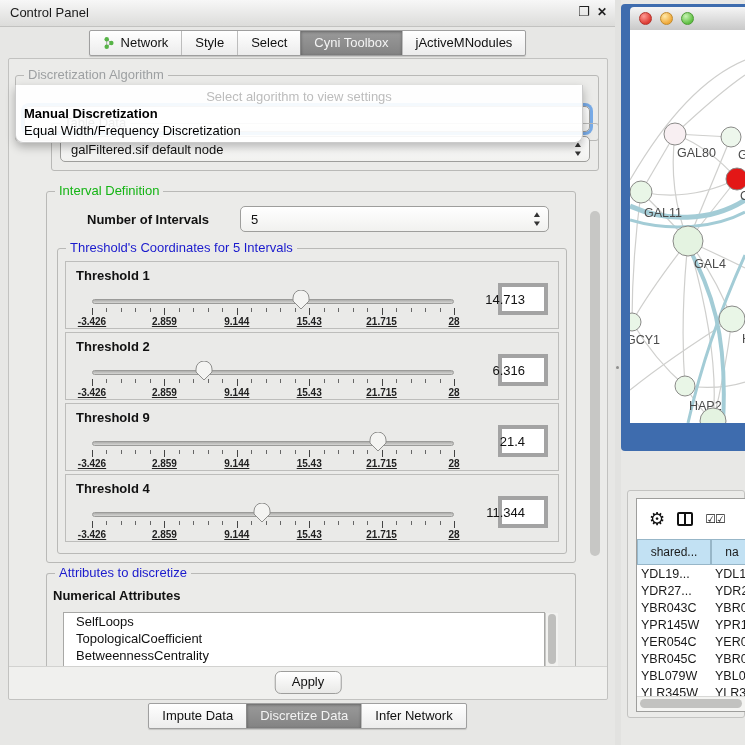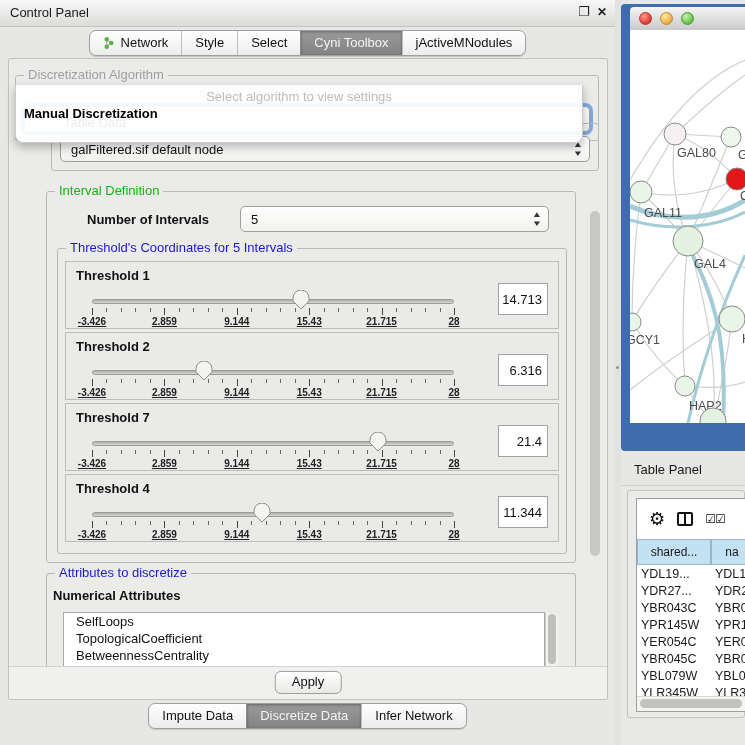--- a/index.html
+++ b/index.html
@@ -11,21 +11,21 @@
   .cp{position:absolute;left:0;top:0;width:615px;height:745px;background:#e7e7e5;border-right:1px solid #c9c9c9;}
   .cp-titlebar{position:absolute;left:0;top:0;right:0;height:26px;
     background:linear-gradient(#f7f7f7,#dcdcda);border-bottom:1px solid #c2c2c0;}
   .cp-title{position:absolute;left:10px;top:5px;font-size:13px;color:#1a1a1a;}
   .cp-winbtns{position:absolute;right:8px;top:4px;display:flex;gap:7px;align-items:center;}
   .wb{font-size:12px;color:#222;line-height:16px;cursor:default;}
   .wb.float{font-size:13px;}
   .wb.close{font-weight:bold;}
 
   
-  .seg{display:inline-flex;border:1px solid #9f9f9f;border-radius:7px;overflow:hidden;
+  .seg{display:inline-flex;border:1px solid #9f9f9f;border-radius:2px;overflow:hidden;
     background:linear-gradient(#ffffff,#ececec);box-shadow:0 1px 1px rgba(0,0,0,.15);}
   .seg .tab{padding:4px 13px 5px;font-size:13px;color:#111;border-left:1px solid #bdbdbd;
     display:flex;align-items:center;gap:5px;white-space:nowrap;}
   .seg .tab:first-child{border-left:none;}
   .seg .tab.sel{background:linear-gradient(#9a9a9a,#838383);color:#f4f4f4;border-left-color:#8a8a8a;
     box-shadow:inset 0 1px 3px rgba(0,0,0,.35);}
   .top-tabs{position:absolute;top:30px;left:0;width:615px;text-align:center;}
   .bottom-tabs{position:absolute;top:703px;left:0;width:615px;text-align:center;}
   .net-ico{display:inline-block;width:13px;height:14px;}
 
@@ -58,22 +58,22 @@
     box-sizing:border-box;margin:0 0 3px 0;}
   .thr-label{position:absolute;left:10px;top:6px;font-size:13px;font-weight:bold;color:#111;}
   .slider-zone{position:absolute;left:26px;top:0;width:362px;height:68px;}
   .track{position:absolute;left:0;right:0;top:37px;height:5px;border-radius:3px;
     background:linear-gradient(#adadab,#d6d6d4);border:1px solid #9b9b99;box-sizing:border-box;}
   .thumb{position:absolute;top:28px;width:18px;height:20px;margin-left:-9px;z-index:2;}
   .tick{position:absolute;top:46px;width:1px;height:4px;background:#666;}
   .tick.major{height:7px;background:#444;}
   .tick-lab{position:absolute;top:54px;transform:translateX(-50%);font-size:10px;font-weight:bold;color:#222;white-space:nowrap;text-decoration:underline;}
   .thr-value{position:absolute;right:10px;top:21px;width:50px;height:32px;background:#fff;
-    border:1px solid #a3a3a3;box-sizing:border-box;font-size:13px;color:#111;
-    display:flex;align-items:center;justify-content:flex-end;padding-right:5px;}
+    border:4px solid #a3a3a3;box-sizing:border-box;font-size:13px;color:#111;
+    display:flex;align-items:center;justify-content:flex-end;padding-right:19px;}
 
   
   .attr-list{position:absolute;left:16px;top:38px;width:482px;height:56px;background:#fff;
     border:1px solid #a8a8a6;box-sizing:border-box;overflow:hidden;}
   .attr-item{font-size:13px;color:#111;padding:1px 0 1px 12px;white-space:nowrap;}
   .attr-vsb{position:absolute;right:17px;top:39px;width:12px;height:54px;background:#f2f2f0;border-left:1px solid #c8c8c6;}
   .attr-vsb .th{position:absolute;left:2px;right:2px;top:1px;height:50px;background:#bfbfbd;border-radius:4px;}
 
   .pane-vsb-thumb{position:absolute;right:7px;top:152px;width:10px;height:345px;background:#c7c7c5;border-radius:5px;}
 
@@ -164,20 +164,21 @@
   <div class="pane">
 
     <div class="group" style="left:6px;top:16px;width:584px;height:66px;">
       <span class="group-title" style="color:#9da0a2;">Discretization Algorithm</span>
       <div class="combo focus" style="left:8px;right:8px;top:30px;"></div>
     </div>
 
     <div class="popup">
       <div class="hint">Select algorithm to view settings</div>
       <div class="opt b">Manual Discretization</div>
+      <div class="opt n">Equal Width/Frequency Discretization</div>
     </div>
 
     <div class="group" style="left:42px;top:64px;width:548px;height:48px;">
       <span class="group-title" style="color:#1a1a1a;">Table Data</span>
       <div class="combo" style="left:8px;right:8px;top:12px;">
         <span>galFiltered.sif default node</span>
         <span class="spn">
               <i>▲</i>
               <i>▼</i>
             </span>
@@ -277,21 +278,21 @@
                   <span class="tick-lab" style="left:60.00%">15.43</span>
                   <span class="tick-lab" style="left:80.00%">21.715</span>
                   <span class="tick-lab" style="left:100.00%">28</span>
                   <svg class="thumb" style="left:31.00%" viewBox="0 0 18 20">
                     <path d="M1,8 A8,8 0 0 1 17,8 L17,11 L9,19 L1,11 Z" fill="#f4f4f2" stroke="#8e8e8c" stroke-width="1"></path>
                   </svg>
                 </div>
                 <div class="thr-value">6.316</div>
               </div>
               <div class="thr-panel">
-                <span class="thr-label">Threshold 7</span>
+                <span class="thr-label">Threshold 9</span>
                 <div class="slider-zone">
                   <div class="track"></div>
                   <span class="tick major" style="left:0.00%"></span>
                   <span class="tick" style="left:4.00%"></span>
                   <span class="tick" style="left:8.00%"></span>
                   <span class="tick" style="left:12.00%"></span>
                   <span class="tick" style="left:16.00%"></span>
                   <span class="tick major" style="left:20.00%"></span>
                   <span class="tick" style="left:24.00%"></span>
                   <span class="tick" style="left:28.00%"></span>
@@ -457,23 +458,20 @@
           <text x="-4" y="314" font-size="12.5" fill="#4b4b4b">GCY1</text>
           <circle cx="102" cy="289" r="13" fill="#e9f6e7" stroke="#8a8a88" stroke-width="1"></circle>
           <text x="112" y="313" font-size="12.5" fill="#4b4b4b">H</text>
           <circle cx="55" cy="356" r="10" fill="#e9f6e7" stroke="#8a8a88" stroke-width="1"></circle>
           <text x="59" y="380" font-size="12.5" fill="#4b4b4b">HAP2</text>
           <circle cx="83" cy="391" r="13" fill="#e4f3e1" stroke="#8a8a88" stroke-width="1"></circle>
         </svg>
   </div>
 </div>
 
-<div class="tp-bar">
-  <span class="t">Table Panel</span>
-</div>
 <div class="tp">
   <div class="tp-inner">
     <div class="tp-toolbar">
       <span class="gear">⚙</span>
       <span class="spliticon"></span>
       <span class="cbx">☑☑</span>
     </div>
     <div class="tp-header">
       <div class="tp-hc" style="width:74px;">shared...</div>
       <div class="tp-hc" style="flex:1;">na</div>

